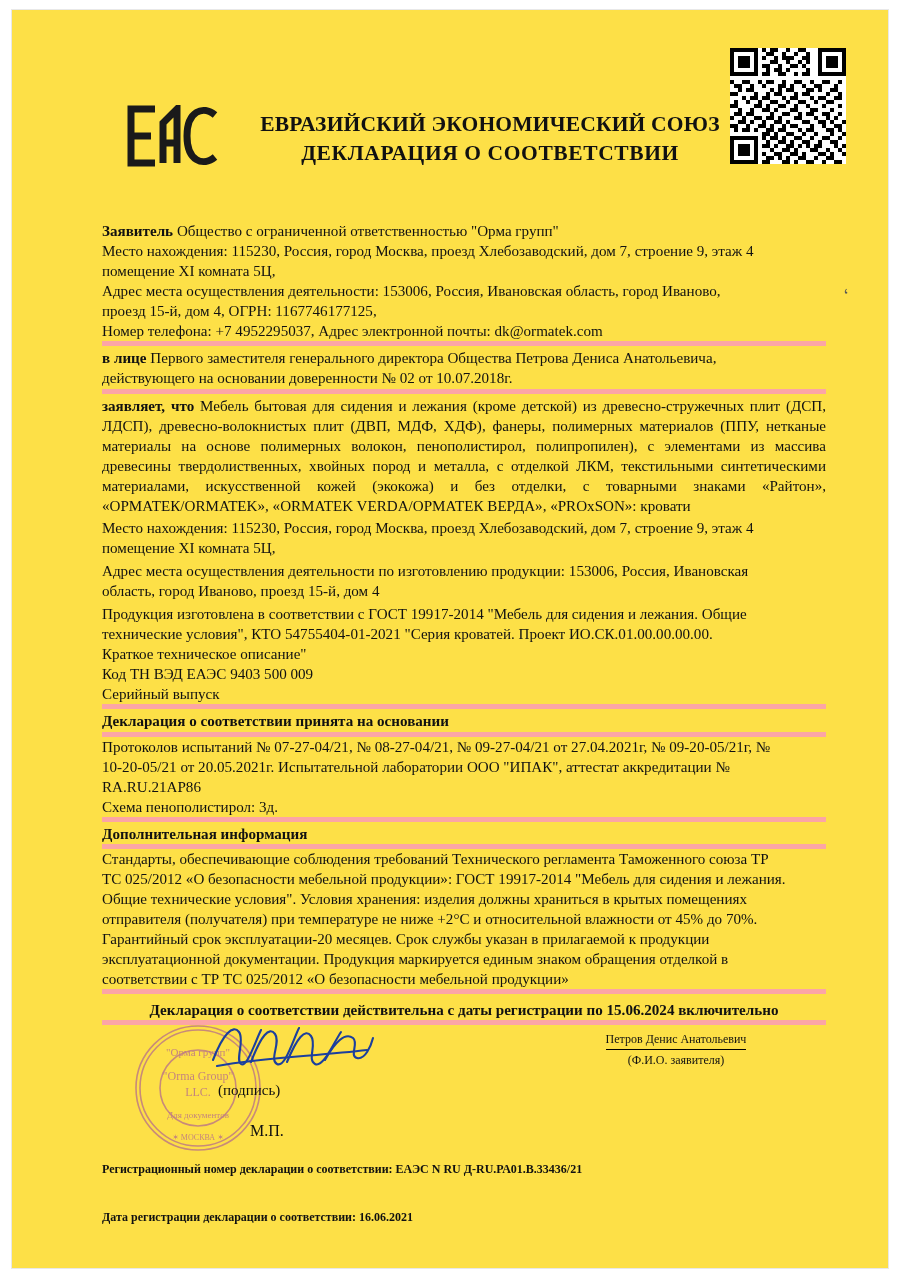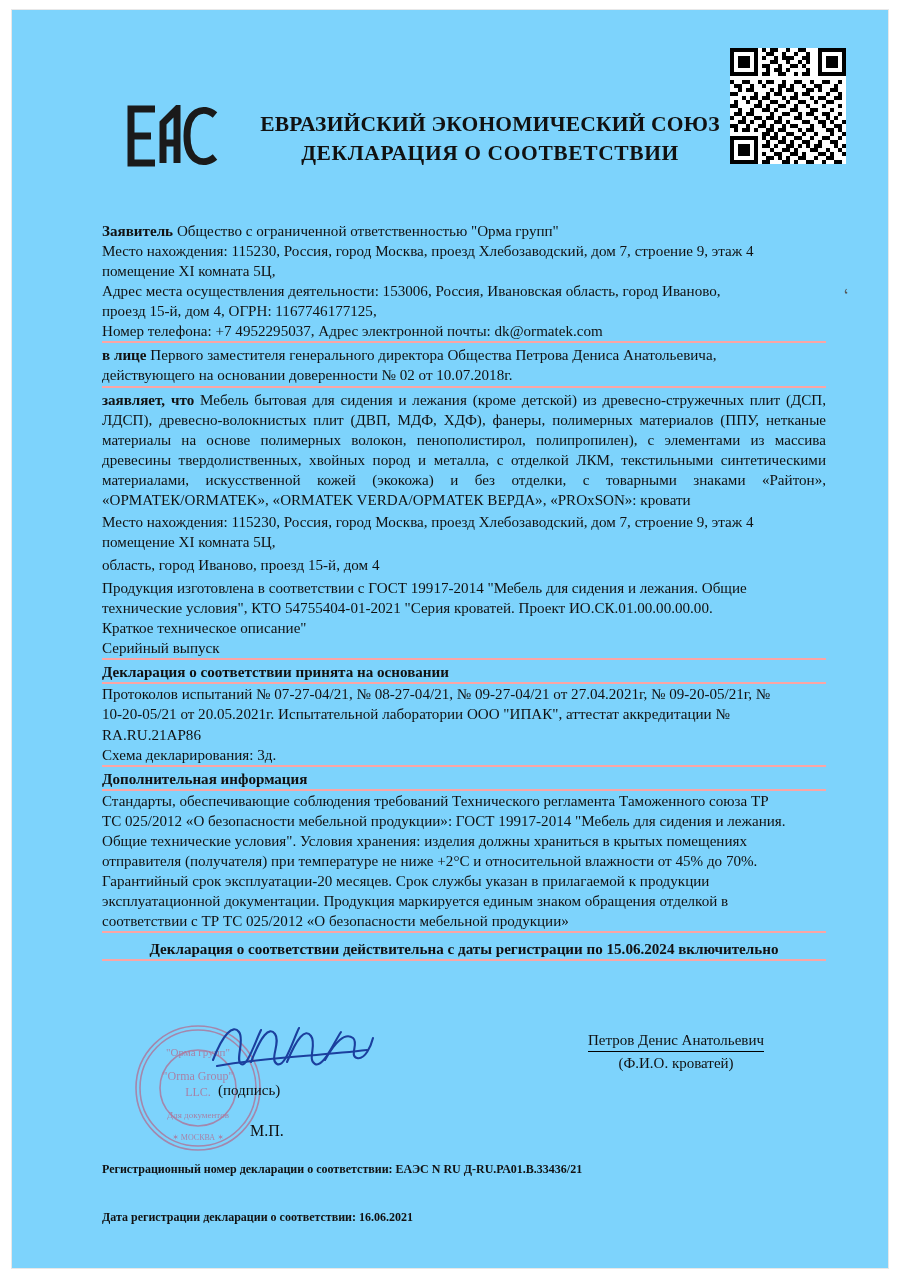--- a/index.html
+++ b/index.html
@@ -16,21 +16,21 @@
     font-family: "Liberation Serif", serif;
     color: #111;
     overflow: hidden;
   }
   .sheet {
     position: absolute;
     left: 12px;
     top: 10px;
     width: 876px;
     height: 1258px;
-    background: #7dd3fc;
+    background: #fde047;
     box-shadow: 0 0 0 1px #e8e8e8;
   }
 
   
   .eac-mark {
     position: absolute;
     left: 113px;
     top: 95px;
     width: 95px;
     height: 62px;
@@ -109,21 +109,21 @@
     left: 148px;
     top: 112px;
     font-size: 16px;
   }
   .signer {
     position: absolute;
     right: 0px;
     top: 22px;
     width: 300px;
     text-align: center;
-    font-size: 15px;
+    font-size: 12px;
   }
   .signer .name {
     border-bottom: 1px solid #000;
     padding-bottom: 2px;
     display: inline-block;
   }
   .signer .sub {
     display: block;
     margin-top: 3px;
   }
@@ -143,21 +143,21 @@
     width: 740px;
     font-weight: bold;
     font-size: 12px;
   }
 
   .valid-line {
     font-weight: bold;
     text-align: center;
     padding-top: 4px;
   }
-  .hr-bot { border-bottom: 2px solid #fca5a5; }
+  .hr-bot { border-bottom: 5px solid #fca5a5; }
 
   .scribble {
     position: absolute;
     right: 38px;
     top: 275px;
     font-size: 18px;
     color: #555;
     transform: rotate(-15deg);
   }
 </style>
@@ -424,35 +424,37 @@
         <p>
           <span class="b">заявляет, что</span>
           <span>Мебель бытовая для сидения и лежания (кроме детской) из древесно-стружечных плит (ДСП, ЛДСП), древесно-волокнистых плит (ДВП, МДФ, ХДФ), фанеры, полимерных материалов (ППУ, нетканые материалы на основе полимерных волокон, пенополистирол, полипропилен), с элементами из массива древесины твердолиственных, хвойных пород и металла, с отделкой ЛКМ, текстильными синтетическими материалами, искусственной кожей (экокожа) и без отделки, с товарными знаками «Райтон», «ОРМАТЕК/ORMATEK», «ORMATEK VERDA/ОРМАТЕК ВЕРДА», «PROxSON»: кровати</span>
         </p>
       </div>
 
       <div class="blk">
         <p>Место нахождения: 115230, Россия, город Москва, проезд Хлебозаводский, дом 7, строение 9, этаж 4</p>
         <p>помещение XI комната 5Ц,</p>
         <div class="gap-s"></div>
+        <p>Адрес места осуществления деятельности по изготовлению продукции: 153006, Россия, Ивановская</p>
         <p>область, город Иваново, проезд 15-й, дом 4</p>
         <div class="gap-s"></div>
         <p>Продукция изготовлена в соответствии с ГОСТ 19917-2014 "Мебель для сидения и лежания. Общие</p>
         <p>технические условия", КТО 54755404-01-2021 "Серия кроватей. Проект ИО.СК.01.00.00.00.00.</p>
         <p>Краткое техническое описание"</p>
+        <p>Код ТН ВЭД ЕАЭС  9403 500 009</p>
         <p class="hr-bot">Серийный выпуск</p>
       </div>
 
 
       <div class="blk">
         <p class="sec-title hr-bot">Декларация о соответствии принята на основании</p>
         <p>Протоколов испытаний № 07-27-04/21, № 08-27-04/21, № 09-27-04/21 от 27.04.2021г, № 09-20-05/21г, №</p>
         <p>10-20-05/21  от 20.05.2021г. Испытательной лаборатории ООО  "ИПАК", аттестат аккредитации №</p>
         <p>RA.RU.21AP86</p>
-        <p class="hr-bot">Схема декларирования: 3д.</p>
+        <p class="hr-bot">Схема пенополистирол: 3д.</p>
       </div>
 
       <div class="blk">
         <p class="sec-title hr-bot">Дополнительная информация</p>
         <p>Стандарты, обеспечивающие соблюдения требований Технического регламента Таможенного союза  ТР</p>
         <p>ТС 025/2012 «О безопасности мебельной продукции»: ГОСТ 19917-2014 "Мебель для сидения и лежания.</p>
         <p>Общие технические условия". Условия хранения: изделия должны храниться в крытых помещениях</p>
         <p>отправителя (получателя) при температуре не ниже +2°С и относительной влажности от 45% до 70%.</p>
         <p>Гарантийный срок эксплуатации-20 месяцев. Срок службы указан в прилагаемой к продукции</p>
         <p>эксплуатационной документации. Продукция маркируется единым знаком обращения отделкой в</p>
@@ -491,21 +493,21 @@
             <path d="M10 50 C50 42, 110 40, 160 34"></path>
           </g>
         </svg>
       </div>
 
       <div class="sig-label">(подпись)</div>
       <div class="mp">М.П.</div>
 
       <div class="signer">
         <span class="name">Петров Денис Анатольевич</span>
-        <span class="sub">(Ф.И.О. кроватей)</span>
+        <span class="sub">(Ф.И.О. заявителя)</span>
       </div>
     </div>
 
     <div class="reg-number">
       <span>Регистрационный номер декларации о соответствии:</span>
       <span>ЕАЭС N RU Д-RU.РА01.В.33436/21</span>
     </div>
 
     <div class="reg-date">
       <span>Дата регистрации декларации о соответствии:</span>

